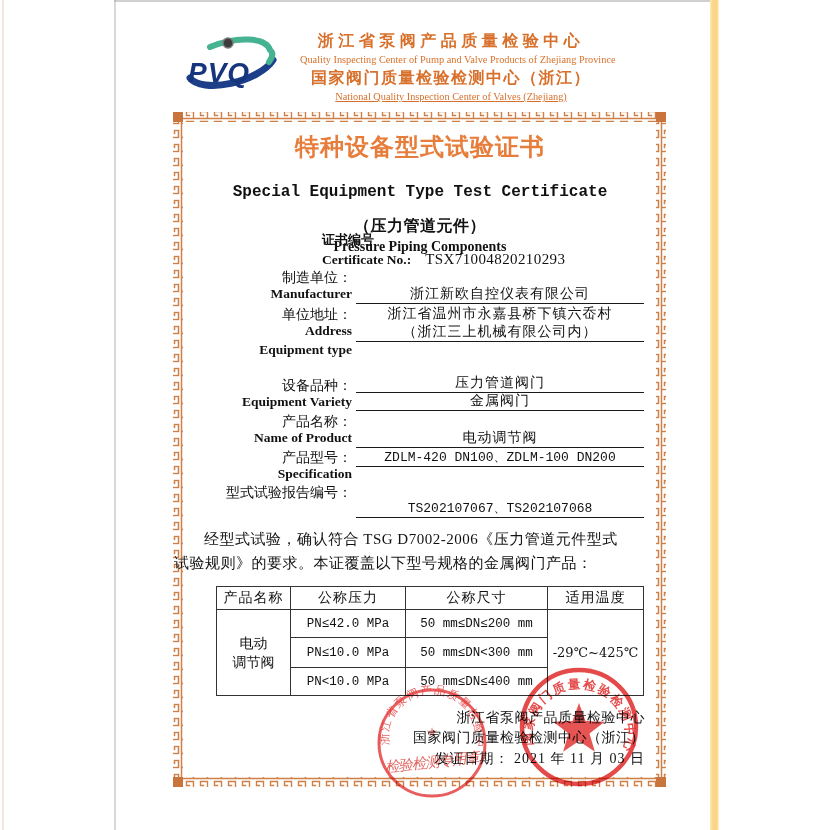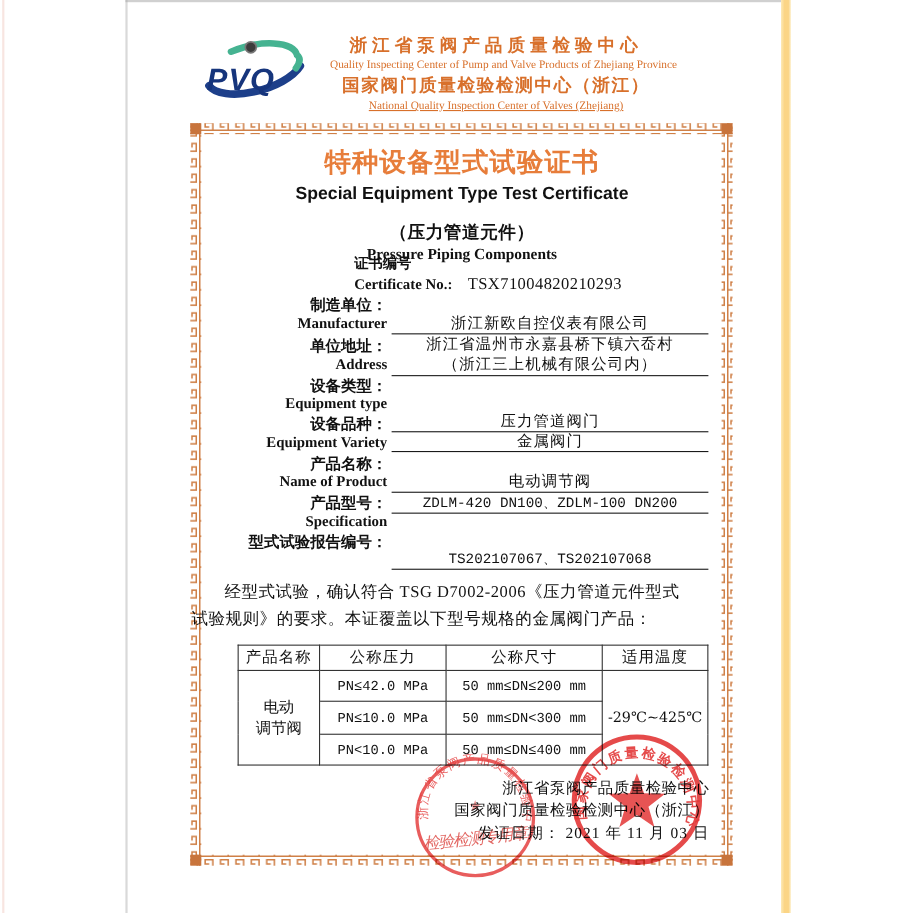--- a/index.html
+++ b/index.html
@@ -17,32 +17,32 @@
   
   .hdr-text{left:300px;top:31px;width:302px;text-align:center;color:#d8702b;}
   .hdr-cn1{font-size:16px;font-weight:bold;letter-spacing:4.5px;white-space:nowrap;}
   .hdr-en1{font-size:10.3px;margin-top:2px;white-space:nowrap;font-family:"Liberation Serif",serif;}
   .hdr-cn2{font-size:16px;font-weight:bold;letter-spacing:1.5px;margin-top:3px;white-space:nowrap;}
   .hdr-en2{font-size:10.3px;margin-top:2px;white-space:nowrap;font-family:"Liberation Serif",serif;text-decoration:underline;}
 
   
   .title-wrap{left:181px;top:131px;width:478px;text-align:center;}
   .title-cn{font-size:24px;font-weight:bold;color:#e77d3a;letter-spacing:1px;}
-  .title-en{font-size:16px;font-weight:bold;margin-top:5px;font-family:Liberation Sans, sans-serif;}
+  .title-en{font-size:16px;font-weight:bold;margin-top:20px;font-family:Liberation Mono, monospace;}
   .paren-cn{font-size:16px;font-weight:bold;margin-top:15px;letter-spacing:.5px;}
   .paren-en{font-size:14px;font-weight:bold;margin-top:2px;font-family:"Liberation Serif",serif;}
   .cert-block{left:322px;top:231px;text-align:left;}
   .cert-cn{font-size:13px;font-weight:bold;}
   .cert-line2{margin-top:2px;display:flex;align-items:baseline;}
   .cert-en{font-size:13.5px;font-weight:bold;font-family:"Liberation Serif",serif;}
   .cert-no{font-size:15px;margin-left:14px;font-family:"Liberation Serif",serif;letter-spacing:.4px;}
 
   
   .f-label{position:absolute;left:168px;width:184px;text-align:right;line-height:16.5px;}
-  .f-label .cn{font-size:14px;font-weight:bold;}
+  .f-label .cn{font-size:14px;font-weight:normal;}
   .f-label .en{font-size:13.5px;font-weight:bold;font-family:"Liberation Serif",serif;}
   .f-value{position:absolute;left:356px;width:288px;border-bottom:1.5px solid #1a1a1a;
            text-align:center;display:flex;flex-direction:column;justify-content:flex-end;}
   .v-cn{font-size:14px;font-family:"Liberation Serif",serif;letter-spacing:1px;}
   .v-mono{font-size:13px;font-family:"Liberation Mono",monospace;letter-spacing:0;}
 
   
   .statement{left:174px;top:527px;width:452px;font-size:15px;line-height:24px;
              font-family:"Liberation Serif",serif;letter-spacing:.5px;}
   .statement .l1{display:block;text-indent:2em;}
@@ -136,21 +136,20 @@
     <div class="f-label" style="top:306px;">
       <div class="cn">单位地址：</div>
       <div class="en">Address</div>
     </div>
     <div class="f-value" style="top:303px;height:38px;">
       <div class="v-cn" style="line-height:18px;">浙江省温州市永嘉县桥下镇六岙村</div>
       <div class="v-cn" style="line-height:18px;">（浙江三上机械有限公司内）</div>
     </div>
 
     <div class="f-label" style="top:342px;">
-      <div class="cn">设备类型：</div>
       <div class="en">Equipment type</div>
     </div>
     <div class="f-value" style="top:370px;height:22px;">
       <div class="v-cn">压力管道阀门</div>
     </div>
 
     <div class="f-label" style="top:377px;">
       <div class="cn">设备品种：</div>
       <div class="en">Equipment Variety</div>
     </div>

